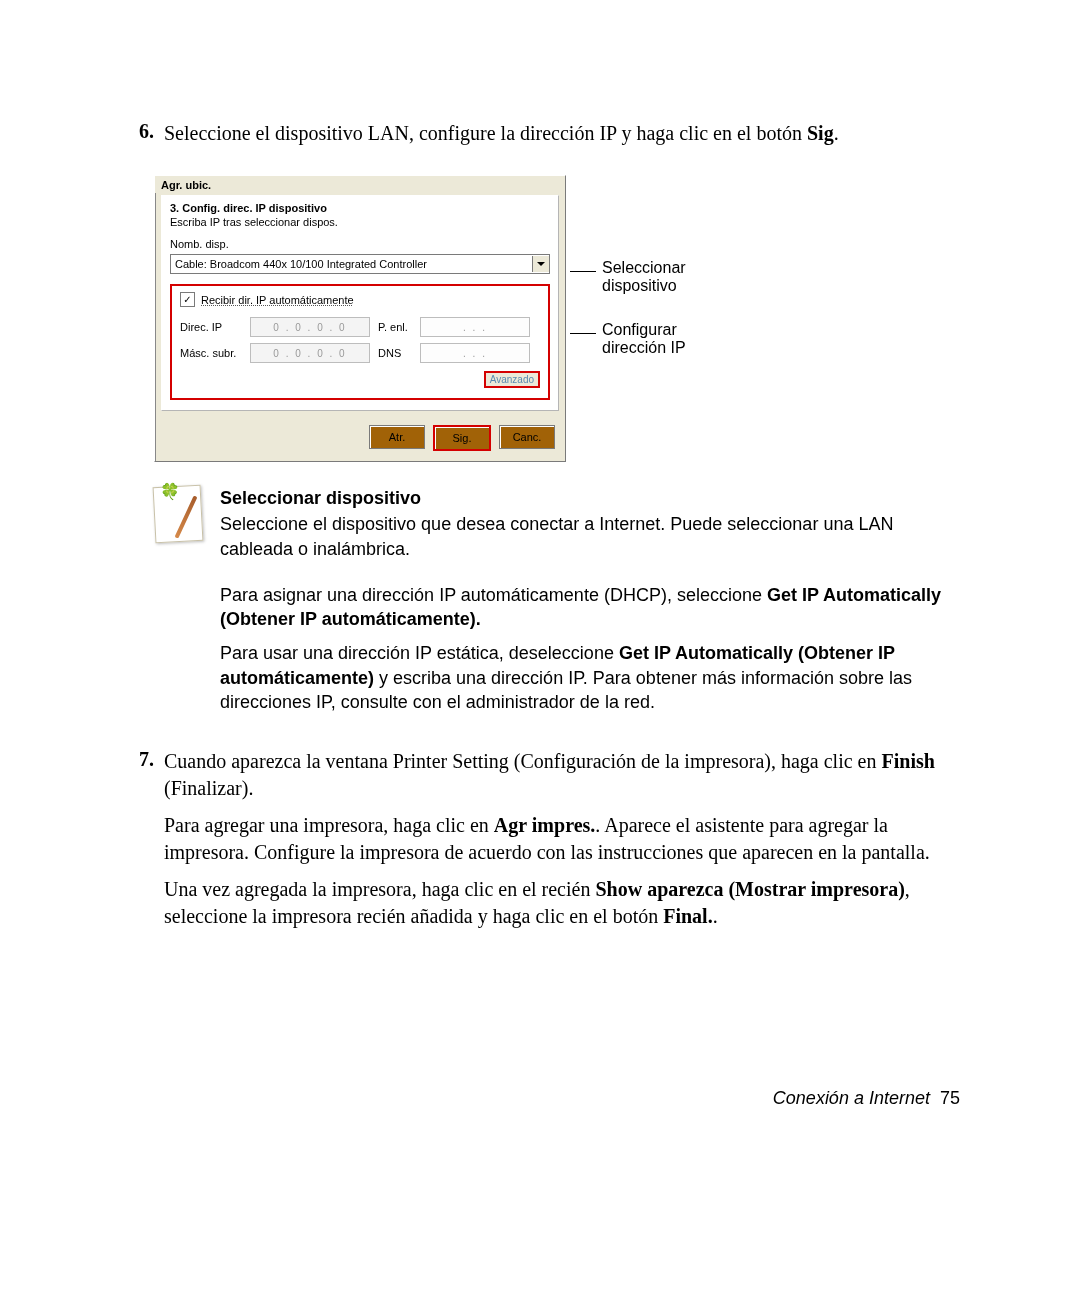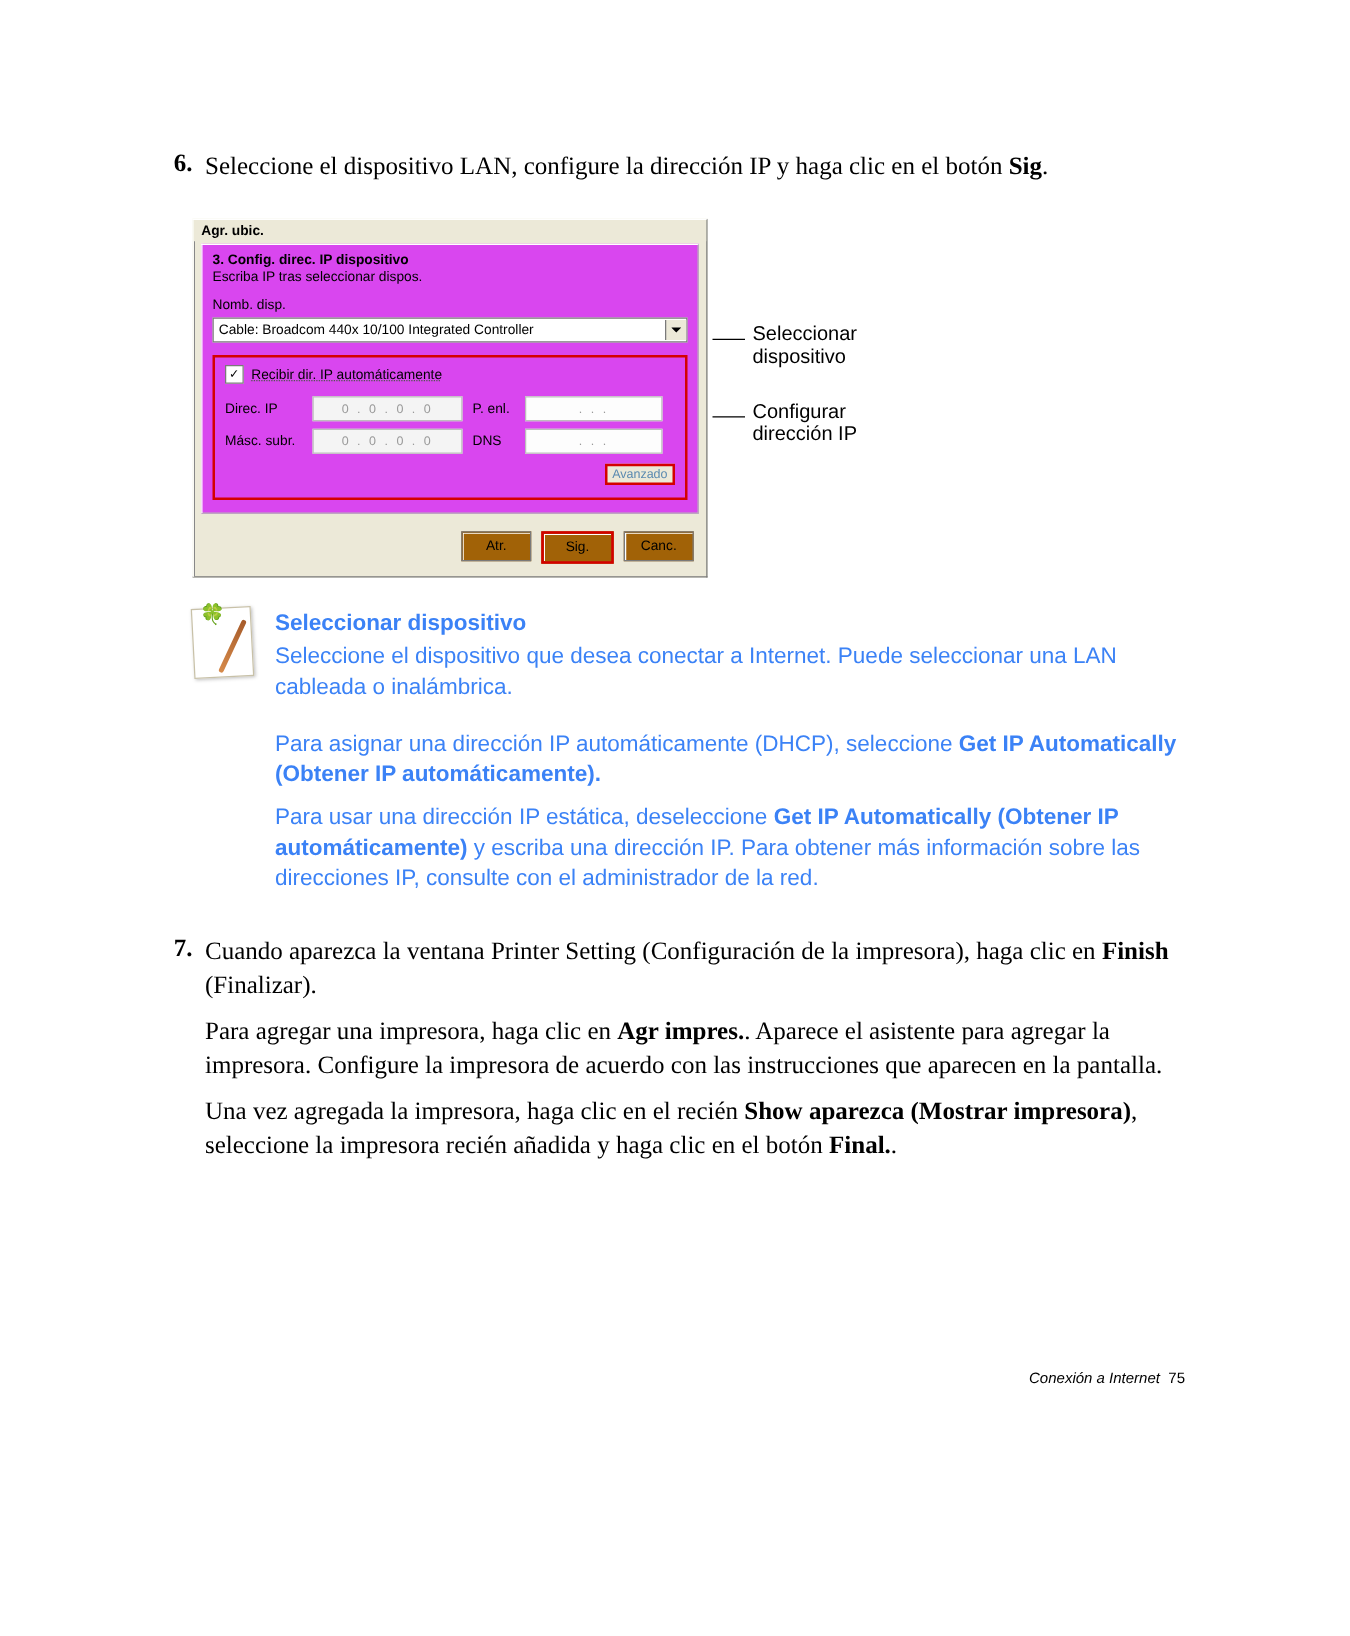--- a/index.html
+++ b/index.html
@@ -57,21 +57,21 @@
     font-weight: bold;
     padding: 3px 6px 2px 6px;
     background: #ece9d8;
   }
   .dlg-inner {
     margin: 2px 6px 6px 6px;
     border: 1px solid #b5b5b5;
     border-top-color: #fff;
     border-left-color: #fff;
     padding: 6px 8px 10px 8px;
-    background: #d946ef;
+    background: #ffffff;
     position: relative;
   }
   .dlg-heading { font-weight: bold; margin-bottom: 2px; }
   .dlg-sub { margin-bottom: 10px; }
   .field-label { margin: 6px 0 4px 0; }
   .combo {
     display:flex; align-items:center;
     border: 1px solid #7a7a7a;
     background: #fff;
     height: 18px;
@@ -164,28 +164,28 @@
     position:absolute; top:-4px; left:6px;
     font-size:16px; color:#2e7d32;
   }
   .note-icon .pen {
     position:absolute; width:4px; height:46px;
     left:30px; top:8px;
     background:linear-gradient(#a65b2a,#d68a4a);
     transform: rotate(25deg);
     border-radius:2px;
   }
-  .note-body { flex:1; font-size:18px; line-height:1.35; color:#3b82f6; }
+  .note-body { flex:1; font-size:18px; line-height:1.35; color:#000000; }
   .note-body .nb-title { font-weight:bold; margin-bottom:2px; }
   .note-body p { margin:0 0 10px 0; }
   .note-section2 { margin-top:22px; }
   
   .footer {
-    position:absolute; bottom:200px; right:132px;
-    font-style: italic; font-size:12px;
+    position:absolute; bottom:200px; right:120px;
+    font-style: italic; font-size:18px;
     font-family: Arial, Helvetica, sans-serif;
   }
 </style>
 </head>
 <body>
 
 <div class="page">
 
   <div class="step">
     <div class="step-num">6.</div>

